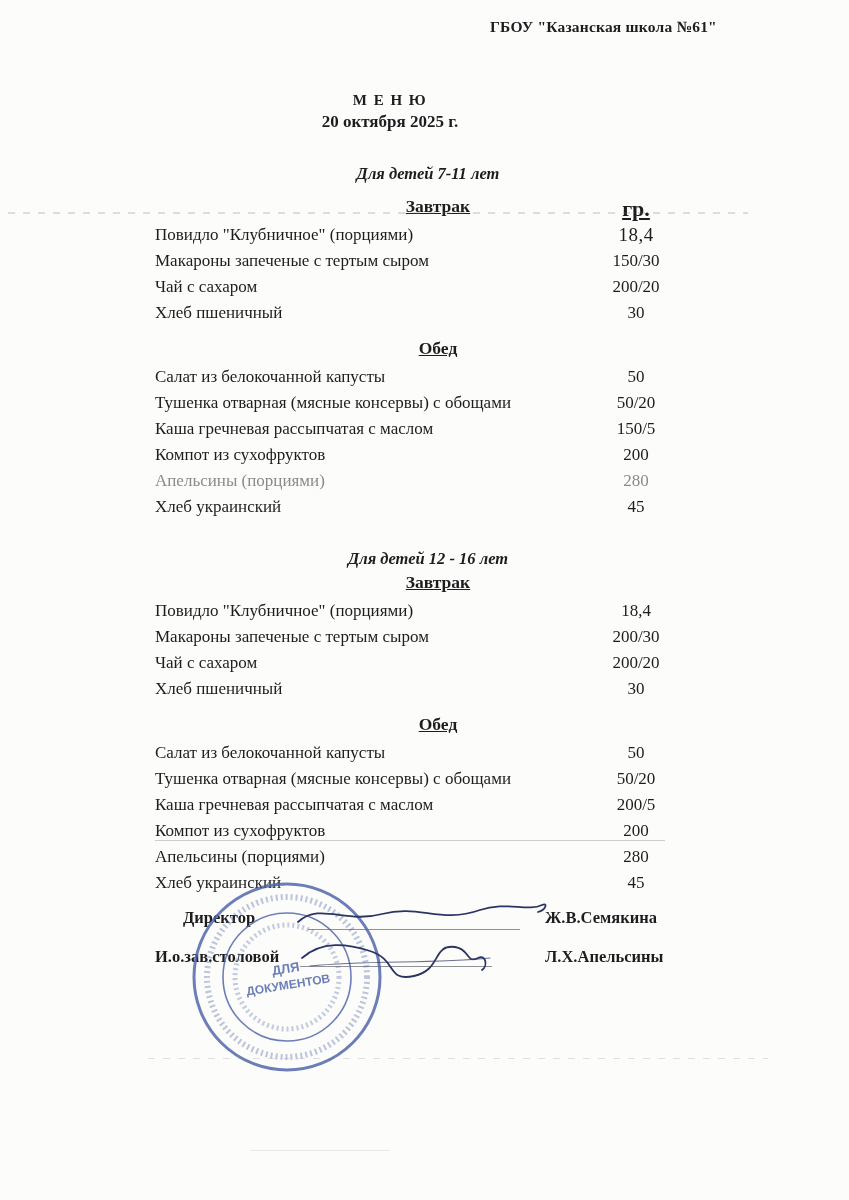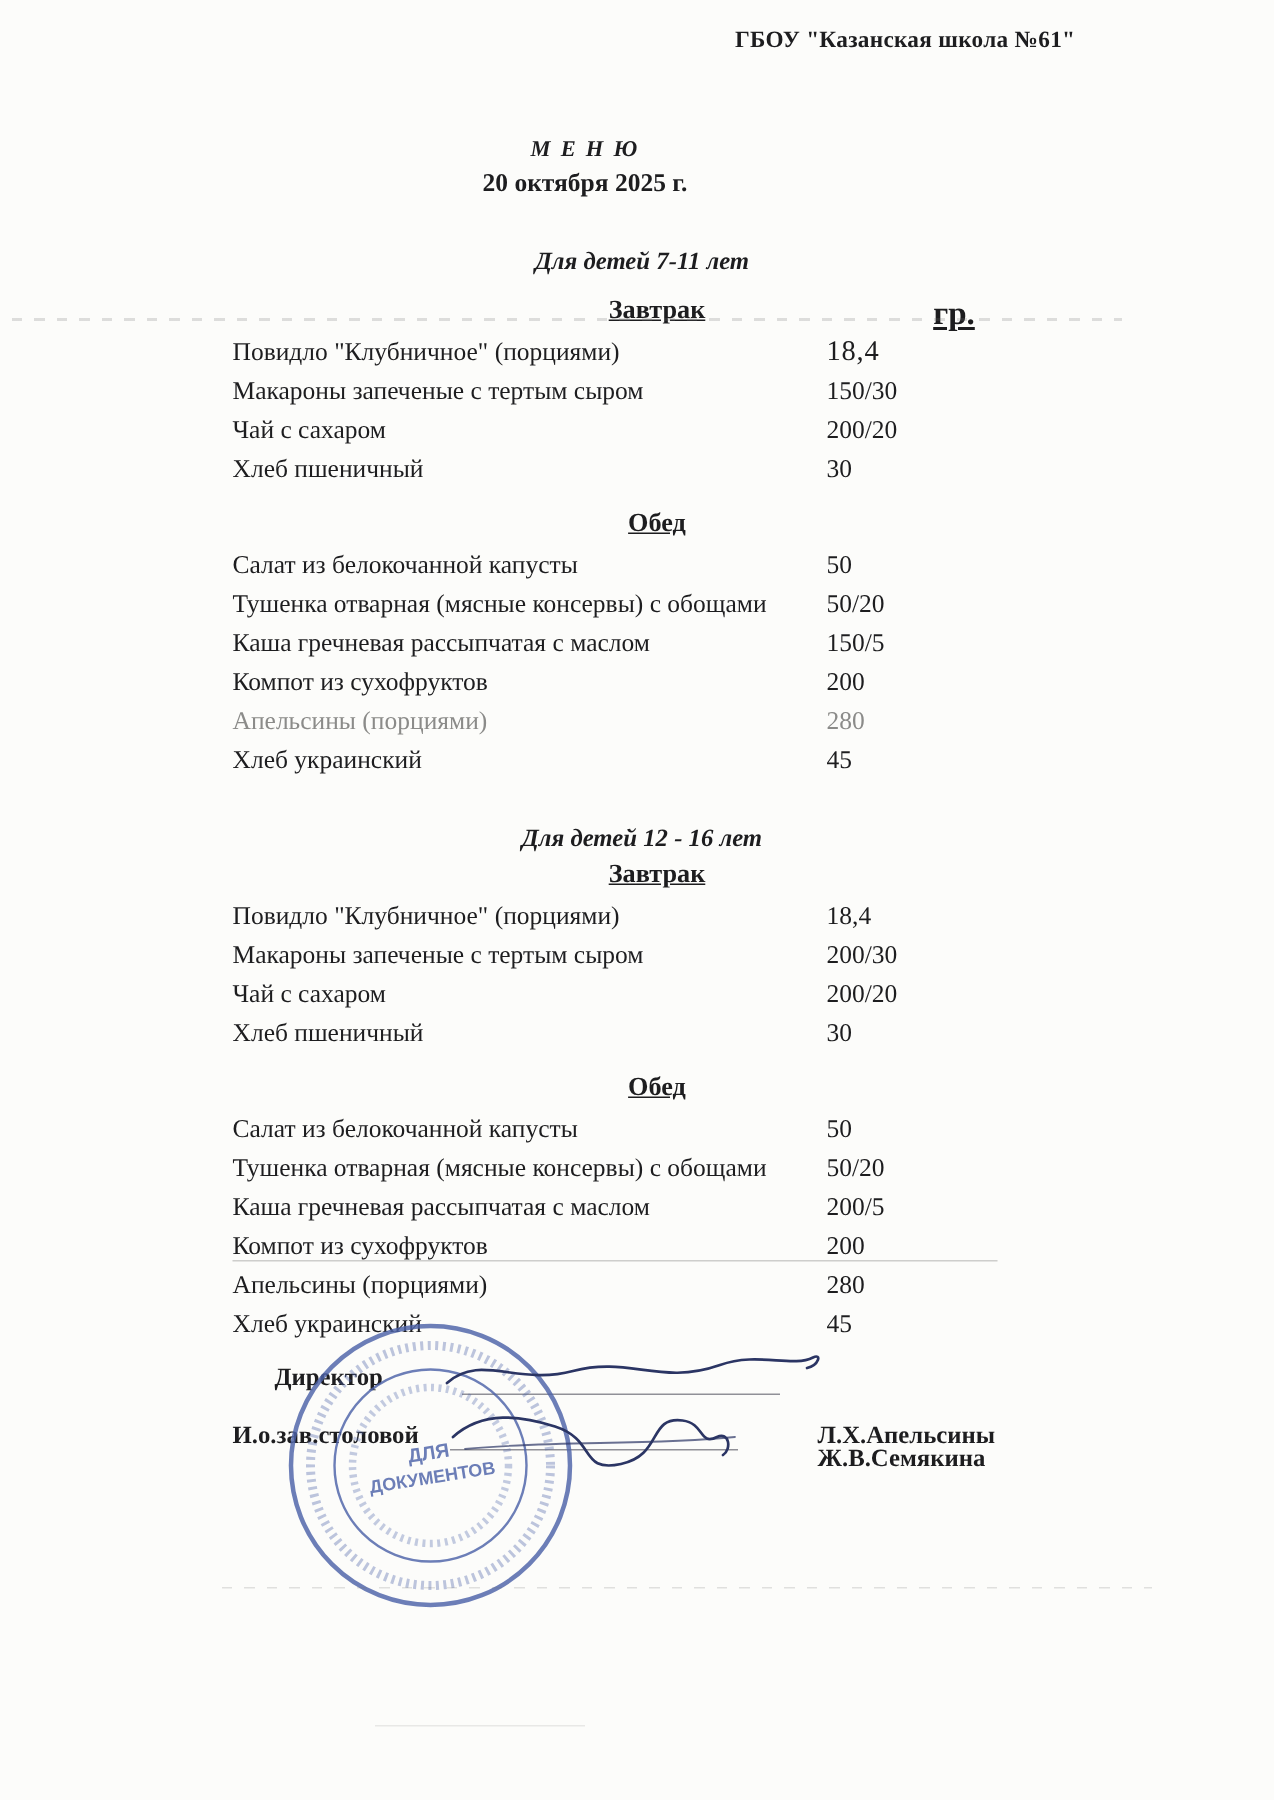--- a/index.html
+++ b/index.html
@@ -4,33 +4,33 @@
 <style>
   html,body{margin:0;padding:0;}
   body{width:849px;height:1200px;background:#e9e9e7;font-family:"Liberation Serif","DejaVu Serif",serif;}
   .page{position:relative;width:849px;height:1200px;background:#fcfcfa;overflow:hidden;color:#1d1d1f;}
 
   .abs{position:absolute;}
 
   .school-header{top:18px;left:490px;font-weight:bold;font-size:15.5px;letter-spacing:.2px;}
 
   .title-col{left:107px;width:566px;text-align:center;}
-  .menu-title{top:92px;font-weight:bold;font-size:15px;letter-spacing:1.5px;font-style:italic;}
+  .menu-title{top:92px;font-weight:bold;font-size:15px;letter-spacing:1.5px;}
   .menu-date{top:112px;font-weight:bold;font-size:17px;}
 
   .age-group{left:155px;width:546px;text-align:center;font-weight:bold;font-style:italic;font-size:16.5px;}
 
   .meal-head{left:155px;width:566px;text-align:center;font-weight:bold;font-size:17.5px;}
   .meal-head .u, .gr-col .u{text-decoration:underline;}
   .gr-col{position:absolute;left:396px;top:0;width:170px;text-align:center;font-weight:bold;font-size:22px;}
 
   .rows{left:155px;width:566px;}
   .row{display:flex;height:26px;line-height:26px;font-size:17px;}
   .dish{flex:1;text-align:left;white-space:nowrap;}
-  .wt{width:170px;text-align:left;}
+  .wt{width:170px;text-align:center;}
   .faded{color:#8b8b89;}
   .bignum{font-size:19px;letter-spacing:.5px;}
 
   .sig-role{left:155px;font-weight:bold;font-size:16.5px;}
   .sig-name{left:545px;font-weight:bold;font-size:16.5px;}
 
   .sig-line{height:1px;background:rgba(55,55,70,.55);}
 
   .streak{pointer-events:none;}
   .streak-dashes{background:repeating-linear-gradient(90deg,rgba(110,110,110,.4) 0 7px,transparent 7px 15px);}
@@ -157,21 +157,21 @@
       <span class="dish">Апельсины (порциями)</span>
       <span class="wt">280</span>
     </div>
     <div class="row">
       <span class="dish">Хлеб украинский</span>
       <span class="wt">45</span>
     </div>
   </div>
 
   <div class="abs sig-role" style="top:908px;margin-left:28px;">Директор</div>
-  <div class="abs sig-name" style="top:962px;text-align:right;">Ж.В.Семякина</div>
+  <div class="abs sig-name" style="top:908px;text-align:right;">Ж.В.Семякина</div>
 
   <div class="abs sig-role" style="top:947px;">И.о.зав.столовой</div>
   <div class="abs sig-name" style="top:947px;">Л.Х.Апельсины</div>
 
   <div class="abs sig-line" style="top:929px;left:308px;width:212px;"></div>
   <div class="abs sig-line" style="top:966px;left:300px;width:192px;"></div>
 
   <svg class="abs stamp" style="top:877px;left:187px;" width="200" height="200" viewBox="0 0 200 200">
     <circle cx="100" cy="100" r="93" fill="none" stroke="#4d63a9" stroke-width="3"></circle>
     <circle cx="100" cy="100" r="80" fill="none" stroke="#4d63a9" stroke-width="6" stroke-dasharray="2 3" opacity="0.45"></circle>

